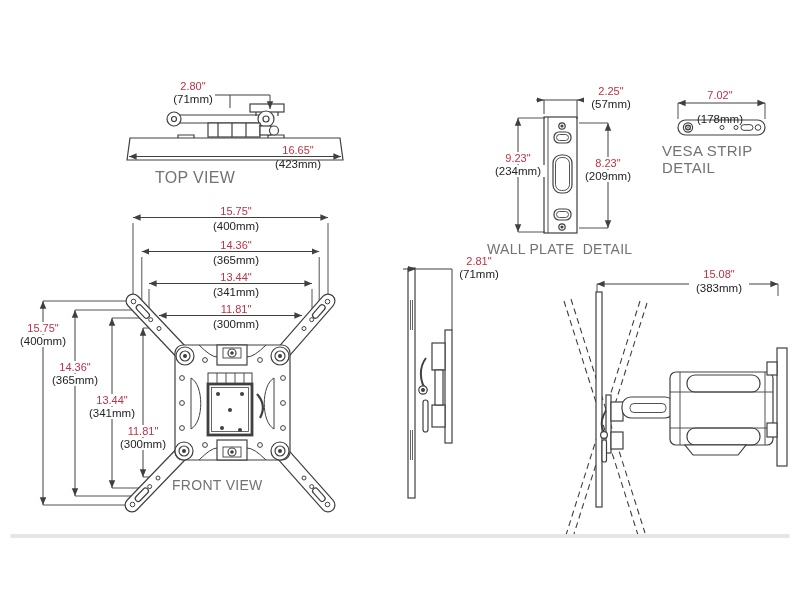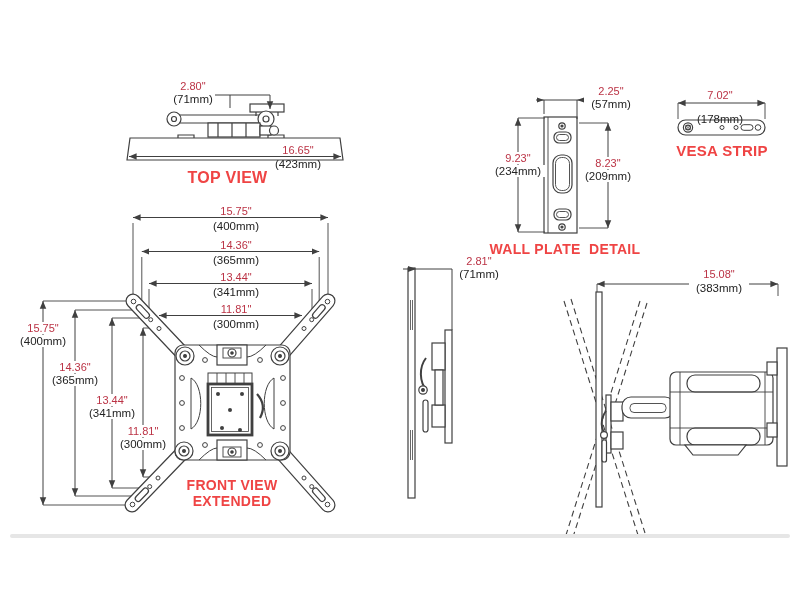--- a/index.html
+++ b/index.html
@@ -2,22 +2,22 @@
 <html><head>
 <meta charset="utf-8">
 <style>
   html,body{margin:0;padding:0;background:#fff;}
   .canvas{position:relative;width:800px;height:600px;background:#ffffff;overflow:hidden;
           font-family:"Liberation Sans",sans-serif;}
   .canvas svg{position:absolute;overflow:visible;}
   .din{position:absolute;color:#bb3345;font-size:11px;line-height:12px;text-align:center;white-space:nowrap;}
   .dmm{position:absolute;color:#232323;font-size:11.5px;line-height:12px;text-align:center;white-space:nowrap;}
   .bg{background:#ffffff;}
-  .lbl{position:absolute;color:#ef4444;font-size:14px;font-weight:bold;letter-spacing:.3px;
-       line-height:16px;text-align:center;white-space:pre;}
+  .lbl{position:absolute;color:#737373;font-size:14px;font-weight:normal;letter-spacing:.3px;
+       line-height:16px;text-align:left;white-space:pre;}
   .divider{position:absolute;left:10px;top:534px;width:780px;height:4px;background:#e6e6e6;border-radius:2px;}
 </style>
 </head>
 <body>
 
 <div class="canvas">
 
   <svg style="left:120px;top:92px" width="235" height="80" viewBox="0 0 235 80">
     <defs>
       <marker id="ah" viewBox="0 0 10 10" refX="8.5" refY="5" markerWidth="9" markerHeight="9" markerUnits="userSpaceOnUse" orient="auto-start-reverse">
@@ -258,33 +258,33 @@
   <div class="din bg" style="left:24px;top:322px;width:38px">15.75"</div>
   <div class="dmm bg" style="left:17px;top:335px;width:52px">(400mm)</div>
   <div class="din bg" style="left:56px;top:361px;width:38px">14.36"</div>
   <div class="dmm bg" style="left:49px;top:374px;width:52px">(365mm)</div>
   <div class="din bg" style="left:93px;top:394px;width:38px">13.44"</div>
   <div class="dmm bg" style="left:86px;top:407px;width:52px">(341mm)</div>
   <div class="din bg" style="left:124px;top:425px;width:38px">11.81"</div>
   <div class="dmm bg" style="left:117px;top:438px;width:52px">(300mm)</div>
 
   <div class="lbl" style="left:172px;top:477px;width:120px">FRONT VIEW</div>
-  <div class="lbl" style="left:172px;top:493px;width:120px">EXTENDED</div>
 
   <div class="din" style="left:585px;top:85px;width:52px">2.25"</div>
   <div class="dmm" style="left:582px;top:98px;width:58px">(57mm)</div>
   <div class="din bg" style="left:496px;top:152px;width:44px">9.23"</div>
   <div class="dmm bg" style="left:489px;top:165px;width:58px">(234mm)</div>
   <div class="din bg" style="left:586px;top:157px;width:44px">8.23"</div>
   <div class="dmm bg" style="left:579px;top:170px;width:58px">(209mm)</div>
   <div class="lbl" style="left:487px;top:241px;width:156px">WALL PLATE  DETAIL</div>
 
   <div class="din" style="left:694px;top:89px;width:52px">7.02"</div>
   <div class="dmm" style="left:691px;top:113px;width:58px">(178mm)</div>
   <div class="lbl" style="left:662px;top:143px;width:120px;font-size:15px">VESA STRIP</div>
+  <div class="lbl" style="left:662px;top:160px;width:120px;font-size:15px">DETAIL</div>
 
   <div class="din" style="left:455px;top:255px;width:48px">2.81"</div>
   <div class="dmm" style="left:452px;top:268px;width:54px">(71mm)</div>
 
   <div class="din" style="left:692px;top:268px;width:54px">15.08"</div>
   <div class="dmm bg" style="left:689px;top:282px;width:60px">(383mm)</div>
 
   <div class="divider"></div>
 </div>
 

